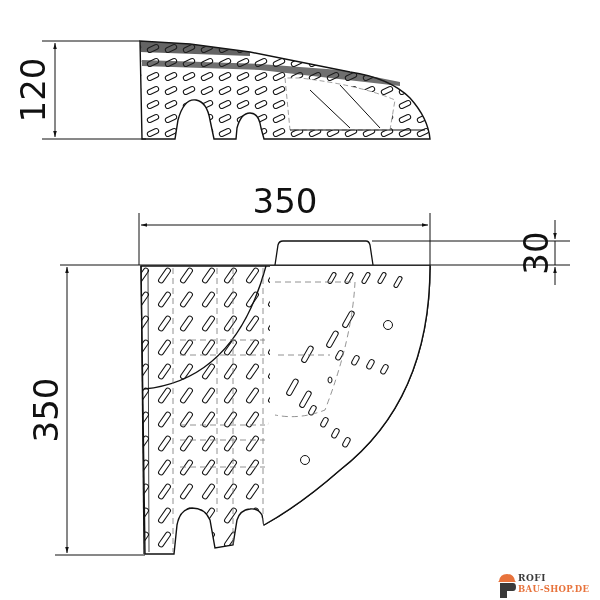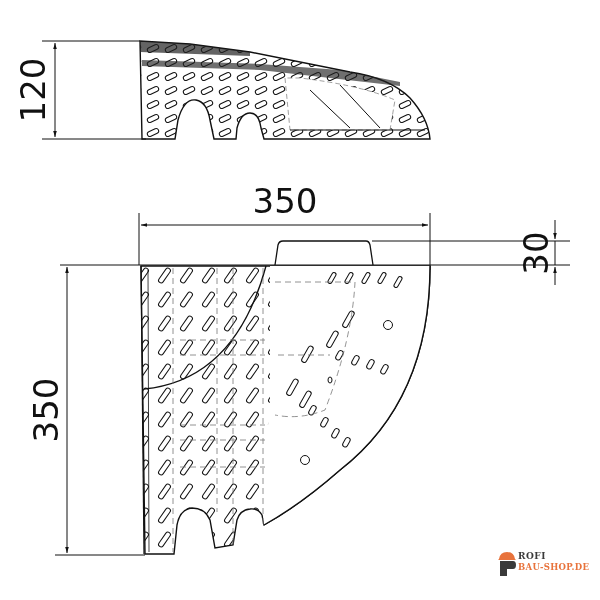--- a/index.html
+++ b/index.html
@@ -1,19 +1,19 @@
 <!DOCTYPE html>
 <html><head>
 <meta charset="utf-8">
 <style>
   html, body { margin: 0; padding: 0; background: #ffffff; }
   body { width: 600px; height: 600px; position: relative; overflow: hidden; font-family: "DejaVu Sans", sans-serif; }
   #drawing { position: absolute; left: 0; top: 0; width: 600px; height: 600px; }
   .dim-text { font-family: "DejaVu Sans", sans-serif; font-size: 34px; fill: #111; }
-  .logo { position: absolute; left: 496px; top: 550px; width: 100px; height: 28px; }
+  .logo { position: absolute; left: 496px; top: 572px; width: 100px; height: 28px; }
   .logo-top { position: absolute; left: 22px; top: 1px; font-family: "DejaVu Serif", serif; font-weight: bold; font-size: 9px; color: #3a3a3a; letter-spacing: 0.5px; }
   .logo-bottom { position: absolute; left: 22px; top: 12px; font-family: "DejaVu Serif", serif; font-weight: bold; font-size: 8.5px; color: #e8733c; letter-spacing: 0.3px; white-space: nowrap; text-align: center; }
 </style>
 </head>
 <body>
 
 <svg id="drawing" viewBox="0 0 600 600" xmlns="http://www.w3.org/2000/svg">
   <defs>
     <marker id="arr" viewBox="0 0 10 10" refX="10" refY="5" markerWidth="6" markerHeight="6" orient="auto-start-reverse">
       <path d="M0,2 L10,5 L0,8 z" fill="#111"></path>

